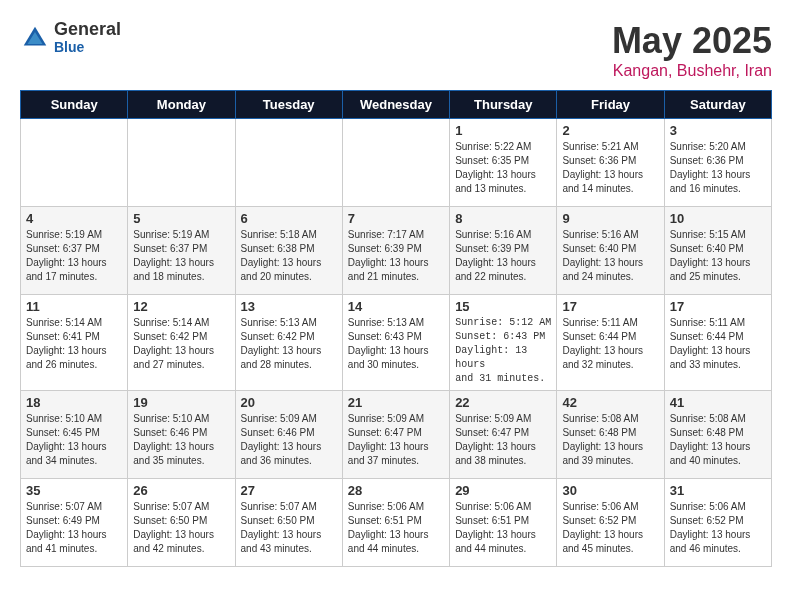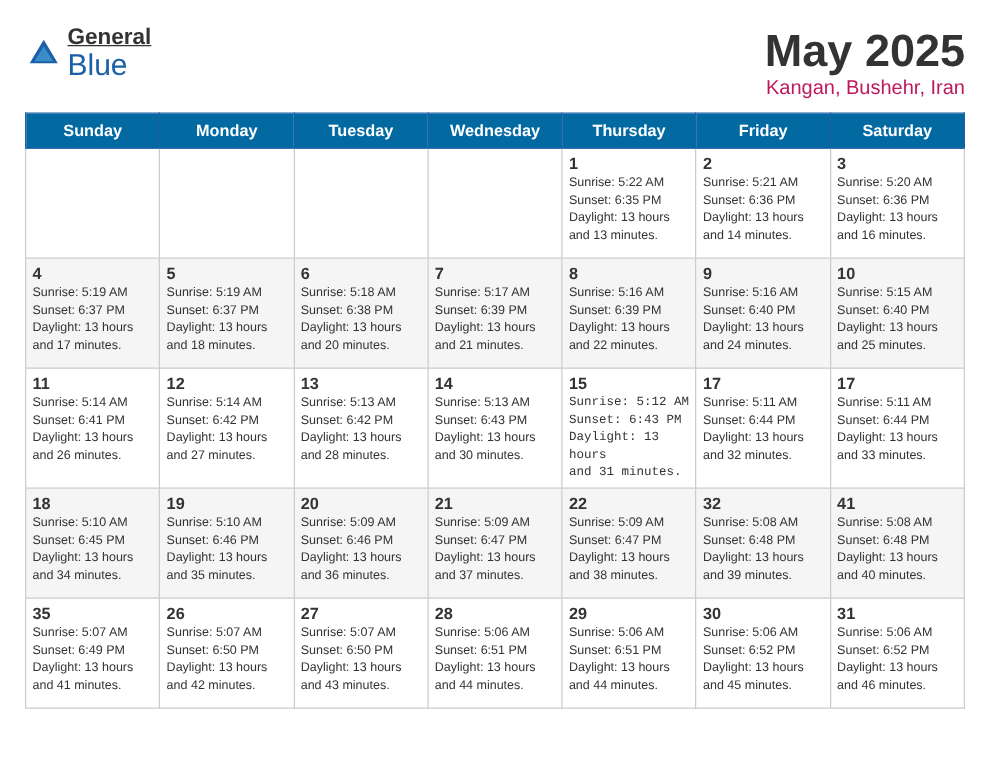--- a/index.html
+++ b/index.html
@@ -23,25 +23,24 @@
     }
     .logo-text {
       display: flex;
       flex-direction: column;
       line-height: 1.1;
     }
     .logo-general {
       font-size: 18px;
       font-weight: bold;
       color: #333;
-      text-decoration: underline;
     }
     .logo-blue {
-      font-size: 24px;
-      font-weight: normal;
+      font-size: 14px;
+      font-weight: bold;
       color: #1a5fa8;
     }
     .logo-icon {
       width: 30px;
       height: 30px;
     }
     .title-block {
       text-align: right;
     }
     .month-year {
@@ -53,21 +52,21 @@
     .location {
       font-size: 16px;
       color: #be185d;
     }
     table {
       width: 100%;
       border-collapse: collapse;
       table-layout: fixed;
     }
     thead tr th {
-      background: #0369a1;
+      background: #0f172a;
       color: #fff;
       text-align: center;
       padding: 6px 4px;
       font-size: 13px;
       border: 1px solid #1a5fa8;
     }
     tbody tr td {
       border: 1px solid #ccc;
       vertical-align: top;
       padding: 4px 5px;
@@ -172,21 +171,21 @@
         </td>
         <td>
           <span class="day-num">6</span>
           <div class="cell-content" style="white-space: pre-line;">Sunrise: 5:18 AM
 Sunset: 6:38 PM
 Daylight: 13 hours
 and 20 minutes.</div>
         </td>
         <td>
           <span class="day-num">7</span>
-          <div class="cell-content" style="white-space: pre-line;">Sunrise: 5:17 AM
+          <div class="cell-content" style="white-space: pre-line;">Sunrise: 7:17 AM
 Sunset: 6:39 PM
 Daylight: 13 hours
 and 21 minutes.</div>
         </td>
         <td>
           <span class="day-num">8</span>
           <div class="cell-content" style="white-space: pre-line;">Sunrise: 5:16 AM
 Sunset: 6:39 PM
 Daylight: 13 hours
 and 22 minutes.</div>
@@ -287,21 +286,21 @@
 and 37 minutes.</div>
         </td>
         <td>
           <span class="day-num">22</span>
           <div class="cell-content" style="white-space: pre-line;">Sunrise: 5:09 AM
 Sunset: 6:47 PM
 Daylight: 13 hours
 and 38 minutes.</div>
         </td>
         <td>
-          <span class="day-num">32</span>
+          <span class="day-num">42</span>
           <div class="cell-content" style="white-space: pre-line;">Sunrise: 5:08 AM
 Sunset: 6:48 PM
 Daylight: 13 hours
 and 39 minutes.</div>
         </td>
         <td>
           <span class="day-num">41</span>
           <div class="cell-content" style="white-space: pre-line;">Sunrise: 5:08 AM
 Sunset: 6:48 PM
 Daylight: 13 hours

